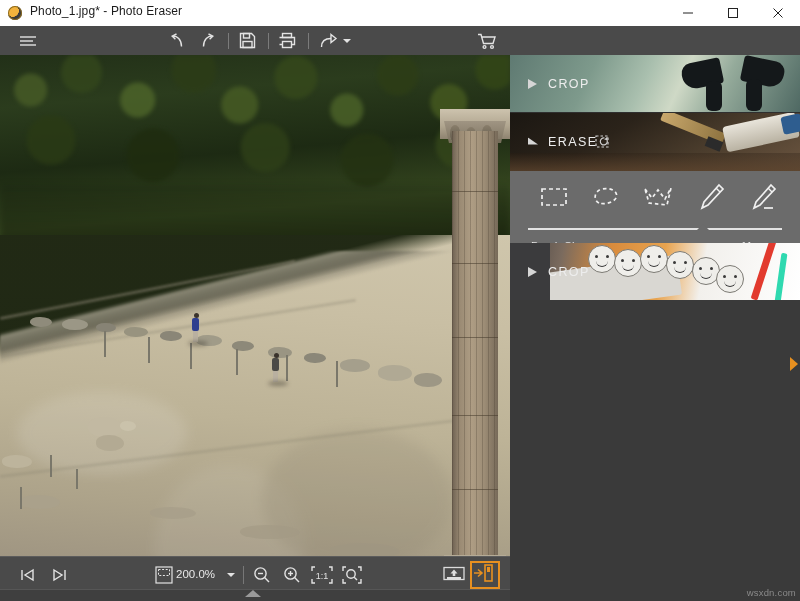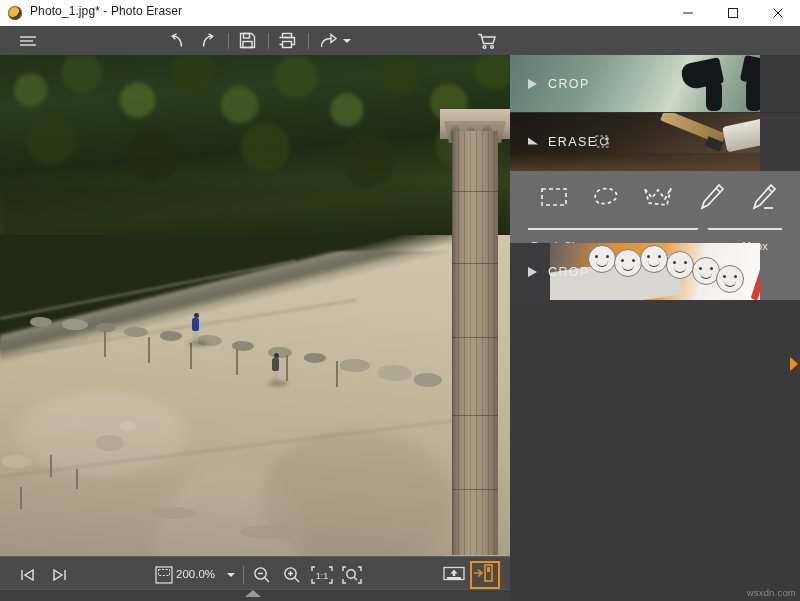--- a/index.html
+++ b/index.html
@@ -83,21 +83,21 @@
     background:linear-gradient(180deg,#9d9280 0%,#7c7260 100%);
     clip-path:polygon(0 0,100% 0,92% 100%,8% 100%);opacity:.9;}
   .cap-leaf{position:absolute;width:10px;height:16px;border-radius:50% 50% 40% 40%;
     background:linear-gradient(180deg,#867b68,#5d5547);opacity:.85;}
   .col-base{position:absolute;left:444px;top:500px;width:62px;height:20px;
     background:linear-gradient(180deg,#b6ac97,#8b8170);}
 
   
   .panel{position:absolute;left:510px;top:55px;width:290px;height:546px;background:#3a3a3a;}
 
-  .acc-head{position:absolute;left:0;width:250px;height:58px;overflow:hidden;cursor:default;}
+  .acc-head{position:absolute;left:0;width:290px;height:58px;overflow:hidden;cursor:default;}
   .acc-bg{position:absolute;left:0;top:0;width:290px;height:58px;}
   .acc-label{position:absolute;left:38px;top:50%;transform:translateY(-50%);
     color:#ededed;font-size:12.5px;letter-spacing:1.4px;}
   .acc-tri{position:absolute;left:18px;top:50%;transform:translateY(-50%);}
   .acc-line{position:absolute;left:0;width:290px;height:1px;background:#2f2f2f;}
 
   
   .crop-art{position:absolute;inset:0;
     background:linear-gradient(115deg,#5f7a72 0%,#7e9a8c 28%,#a9bfae 46%,#cfd9c6 58%,#95ab9b 72%,#4e6862 100%);}
   .crop-hand{position:absolute;background:#14181a;}

